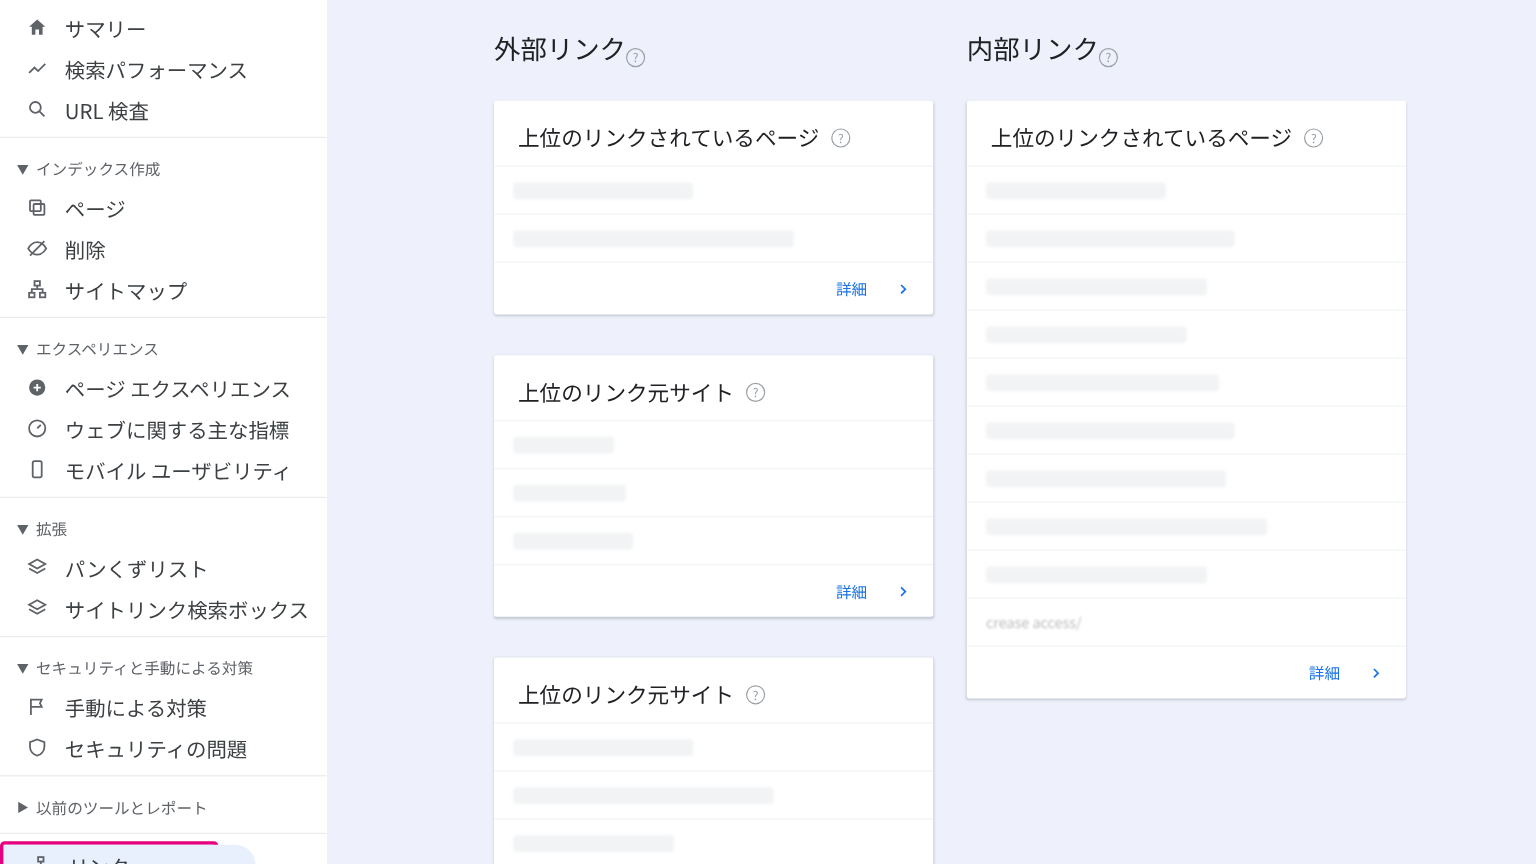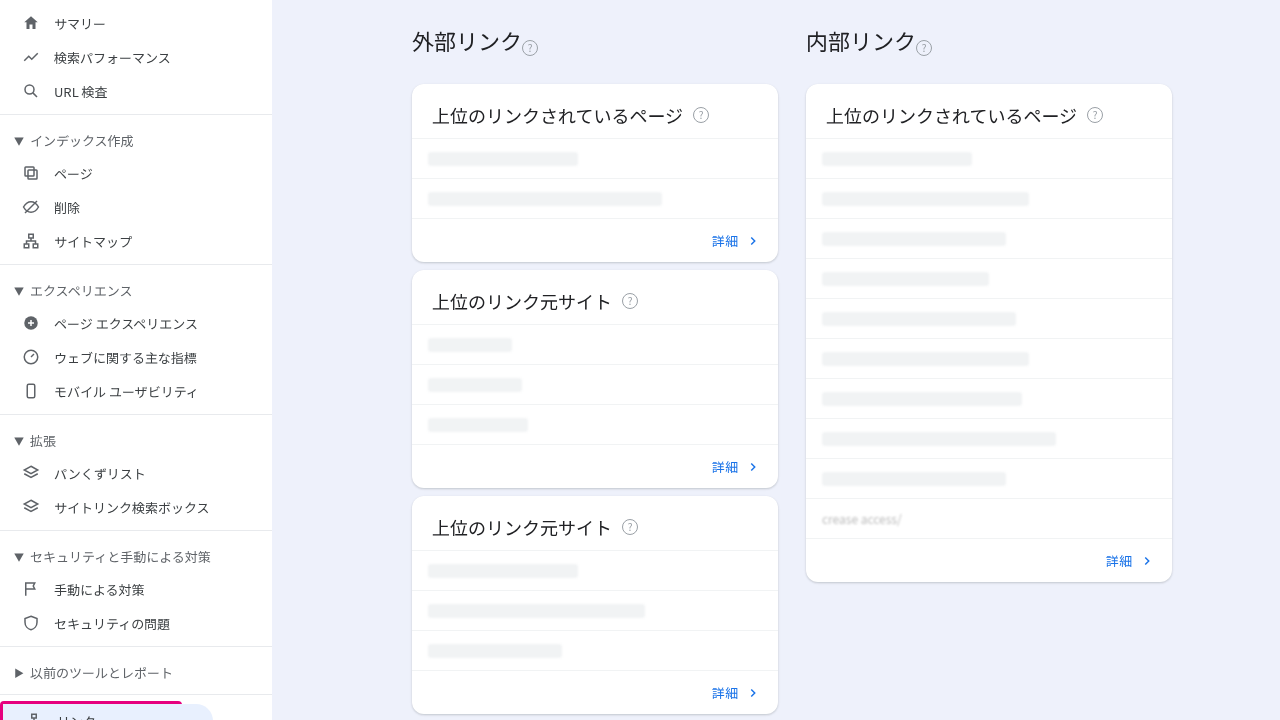--- a/index.html
+++ b/index.html
@@ -28,21 +28,21 @@
     padding-left: 22px;
     cursor: pointer;
     color: #3c4043;
   }
   .nav-item.indent { padding-left: 22px; }
   .nav-item .ic {
     width: 18px; height: 18px; margin-right: 14px;
     display: inline-flex; align-items:center; justify-content:center;
     color:#5f6368;
   }
-  .nav-item .lbl { font-size: 13px; }
+  .nav-item .lbl { font-size: 17px; }
   .section-hdr {
     display:flex; align-items:center;
     padding: 10px 0 6px 12px;
     color:#5f6368; font-size:13px; cursor:pointer;
   }
   .section-hdr .arrow { width:14px; text-align:center; margin-right:4px; font-size:10px; color:#5f6368;}
   .divider { height:1px; background:#e8eaed; margin:6px 0;}
   .nav-item.active {
     background:#e8f0fe;
     border-top-right-radius:18px;
@@ -68,23 +68,23 @@
   }
   .col-title { font-size:22px; color:#202124; font-weight:400;}
   .help-ic {
     width:16px;height:16px;border-radius:50%;
     border:1.2px solid #9aa0a6; color:#9aa0a6;
     display:inline-flex;align-items:center;justify-content:center;
     font-size:10px; line-height:1;
   }
   .card {
     background:#fff;
-    border-radius:12px;
+    border-radius:2px;
     box-shadow:0 1px 2px rgba(60,64,67,.15),0 1px 3px rgba(60,64,67,.1);
-    margin-bottom:8px;
+    margin-bottom:34px;
     padding-top:18px;
   }
   .card-title-row {
     display:flex; align-items:center; gap:10px;
     padding:0 20px 10px 20px;
   }
   .card-title { font-size:18px; color:#202124; font-weight:400;}
   .blur-row {
     height:40px;
     border-top:1px solid #f1f3f4;
@@ -96,21 +96,21 @@
     background: #f1f3f4;
     filter: blur(1.2px);
   }
   .card-footer {
     border-top:1px solid #f1f3f4;
     height:44px;
     display:flex; align-items:center; justify-content:flex-end;
     padding-right:18px;
   }
   .details-link {
-    color:#1a73e8; font-size:13px; display:flex; align-items:center; gap:8px; cursor:pointer;
+    color:#1a73e8; font-size:13px; display:flex; align-items:center; gap:23px; cursor:pointer;
   }
   .chev { color:#1a73e8; }
   svg { display:block; }
 </style>
 </head>
 <body>
 
 <div class="sidebar">
 
   <div class="nav-item">

